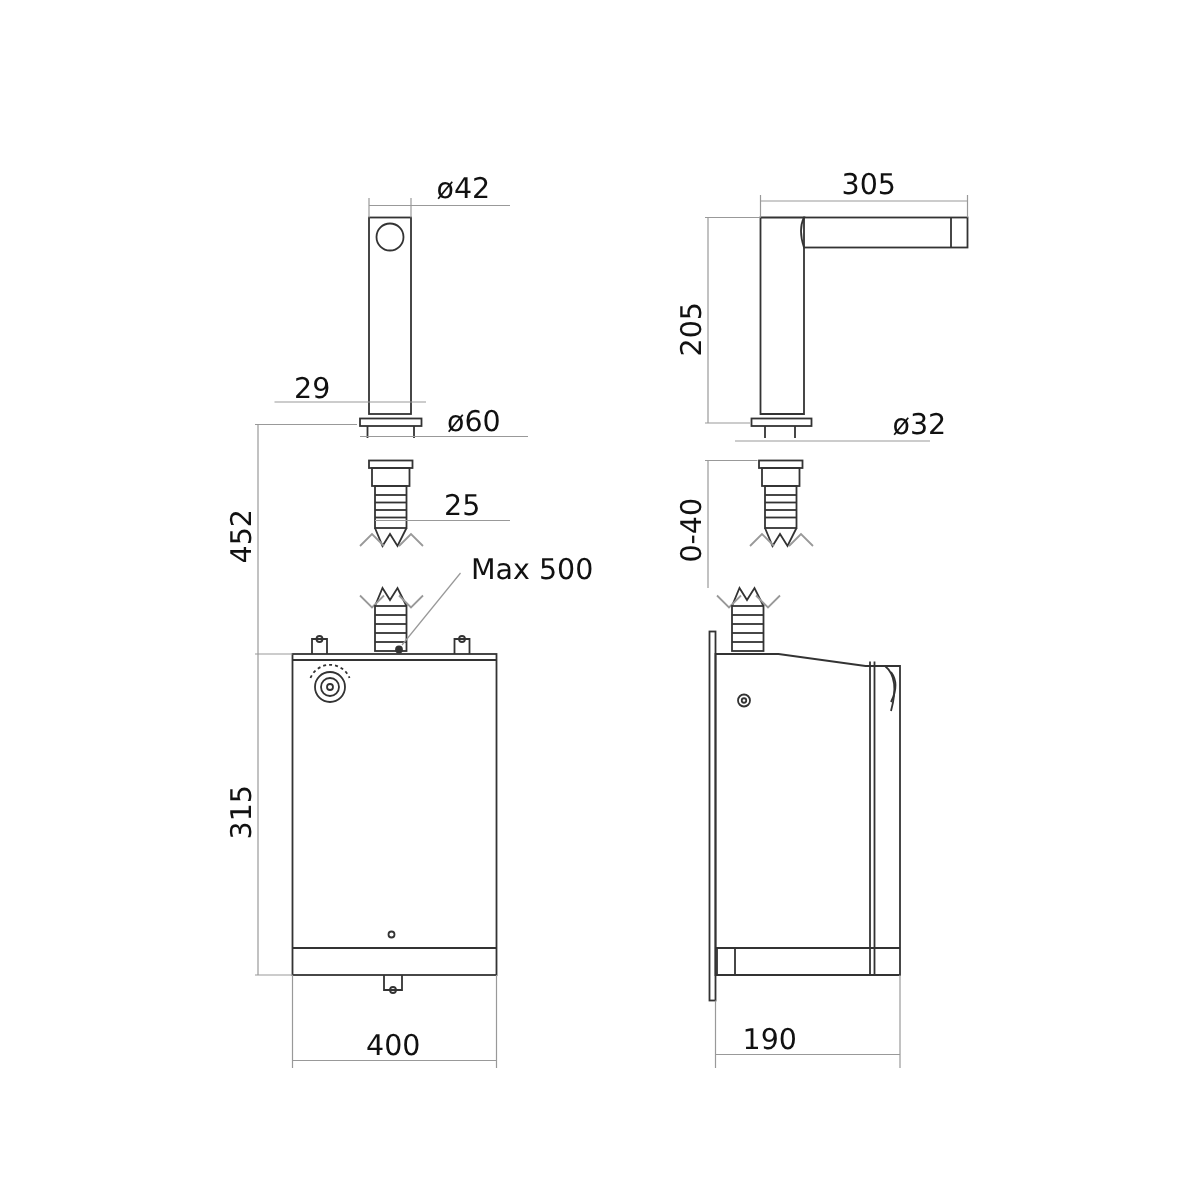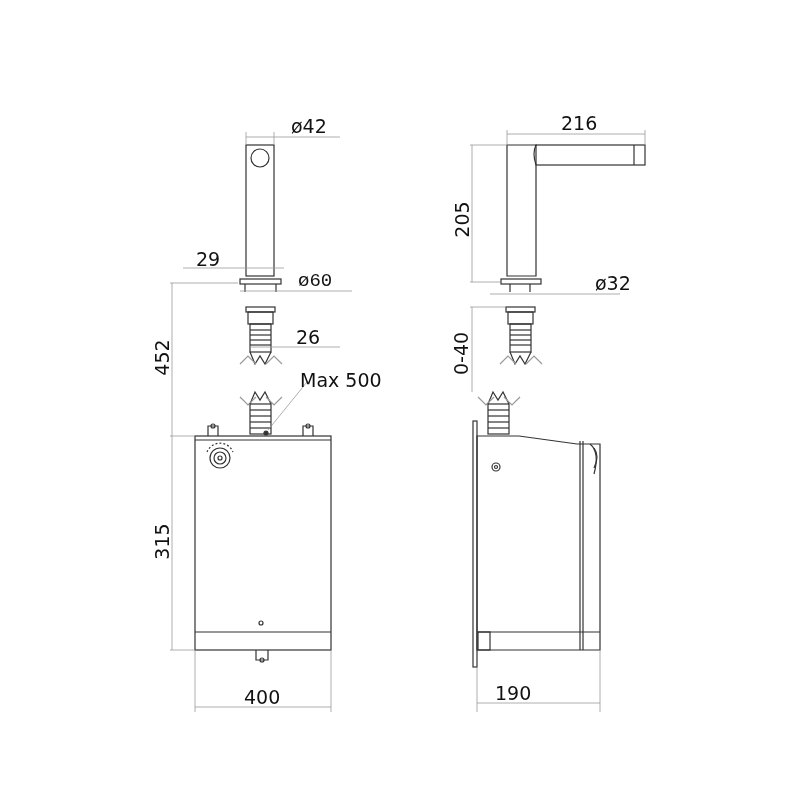--- a/index.html
+++ b/index.html
@@ -146,25 +146,25 @@
     <line x1="472" y1="295" x2="472" y2="380"></line>
 
     <line x1="477" y1="655" x2="477" y2="700"></line>
     <line x1="600" y1="638" x2="600" y2="700"></line>
     <line x1="477" y1="691" x2="600" y2="691"></line>
   </g>
 </svg>
 
 <div class="lbl" style="left:291px;top:105px;">ø42</div>
 <div class="lbl" style="left:196px;top:238px;">29</div>
-<div class="lbl" style="left:298px;top:260px;font-family:Liberation Mono, monospace;">ø60</div>
-<div class="lbl" style="left:296px;top:316px;">26</div>
-<div class="lbl" style="left:300px;top:359px;">Max 500</div>
+<div class="lbl" style="left:298px;top:260px;">ø60</div>
+<div class="lbl" style="left:296px;top:316px;">25</div>
+<div class="lbl" style="left:314px;top:359px;">Max 500</div>
 <div class="lbl vert" style="left:144px;top:336px;">452</div>
 <div class="lbl vert" style="left:144px;top:520px;">315</div>
 <div class="lbl" style="left:244px;top:676px;">400</div>
 
-<div class="lbl" style="left:561px;top:102px;">216</div>
+<div class="lbl" style="left:561px;top:102px;">305</div>
 <div class="lbl vert" style="left:444px;top:198px;">205</div>
 <div class="lbl" style="left:595px;top:262px;">ø32</div>
 <div class="lbl vert" style="left:440px;top:332px;">0-40</div>
 <div class="lbl" style="left:495px;top:672px;">190</div>
 </div>
 
 </body></html>

